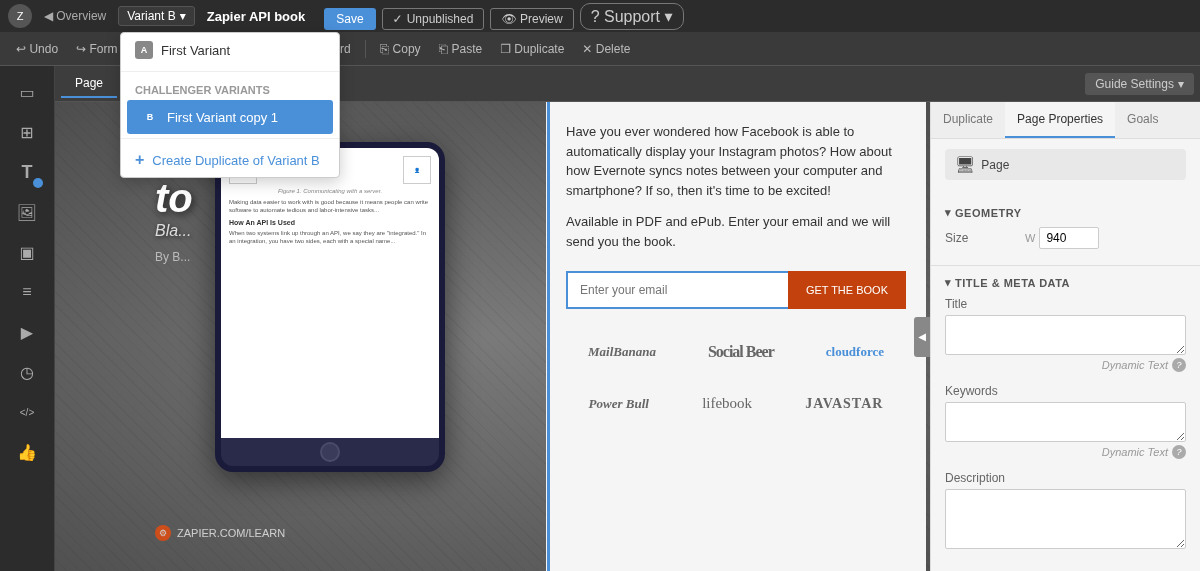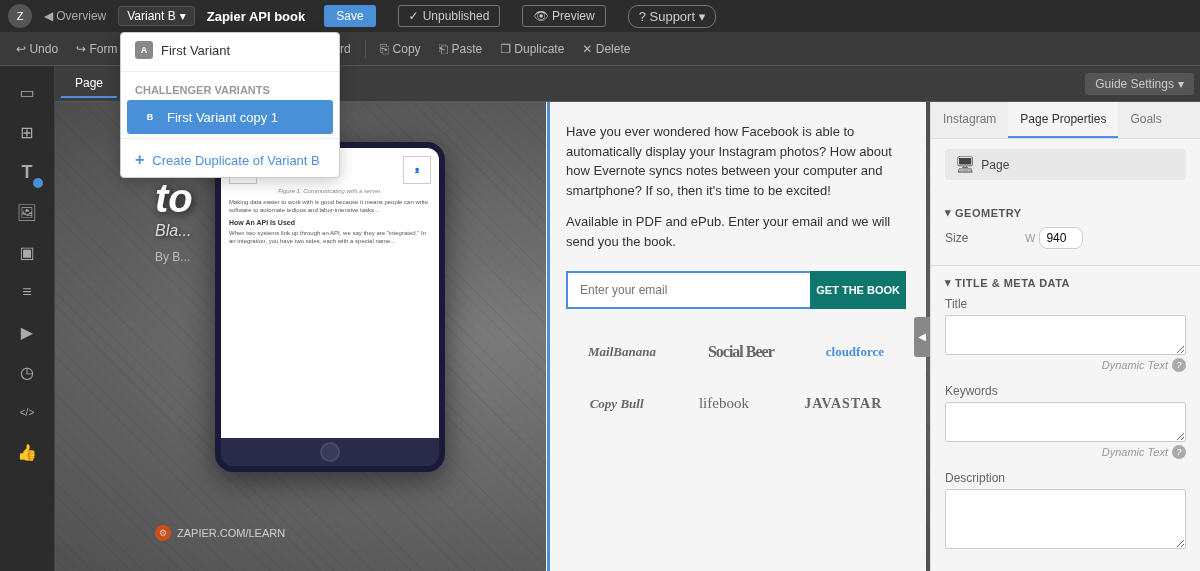--- a/index.html
+++ b/index.html
@@ -8,25 +8,25 @@
     
     .top-bar {
       display: flex; align-items: center; height: 32px;
       background: #2c2c2c; color: #ccc; padding: 0 8px; gap: 4px;
     }
     .top-bar-logo { width: 24px; height: 24px; background: #555; border-radius: 50%; display: flex; align-items: center; justify-content: center; color: #fff; font-size: 11px; }
     .top-bar-btn { background: none; border: none; color: #aaa; cursor: pointer; padding: 3px 8px; border-radius: 3px; font-size: 12px; display: flex; align-items: center; gap: 3px; }
     .top-bar-variant { background: #3a3a3a; border: 1px solid #555; border-radius: 3px; color: #fff; padding: 2px 8px; font-size: 12px; cursor: pointer; display: flex; align-items: center; gap: 4px; }
     .top-bar-title { color: #fff; font-weight: 600; font-size: 13px; margin-left: 8px; }
     .top-bar-center { flex: 1; text-align: center; color: #888; font-size: 12px; font-style: italic; }
-    .top-bar-right { display: flex; align-items: flex-start; gap: 22px; padding-left: 15px; }
+    .top-bar-right { display: flex; align-items: flex-end; gap: 6px; padding-left: 15px; }
     .btn-save { background: #4a90d9; border: none; color: #fff; padding: 4px 12px; border-radius: 3px; cursor: pointer; font-size: 12px; }
     .btn-unpublished { background: none; border: 1px solid #777; color: #ccc; padding: 3px 10px; border-radius: 3px; cursor: pointer; font-size: 12px; display: flex; align-items: center; gap: 4px; }
     .btn-preview { background: none; border: 1px solid #777; color: #ccc; padding: 3px 10px; border-radius: 3px; cursor: pointer; font-size: 12px; }
-    .btn-support { background: none; border: 1px solid #777; color: #ccc; padding: 3px 10px; border-radius: 10px; cursor: pointer; font-size: 13px; }
+    .btn-support { background: none; border: 1px solid #777; color: #ccc; padding: 3px 10px; border-radius: 10px; cursor: pointer; font-size: 16px; }
 
     
     .toolbar {
       display: flex; align-items: center; height: 34px;
       background: #3a3a3a; border-bottom: 1px solid #555; padding: 0 8px; gap: 2px;
     }
     .toolbar-btn { background: none; border: none; color: #bbb; cursor: pointer; padding: 3px 8px; border-radius: 3px; font-size: 12px; display: flex; align-items: center; gap: 3px; }
     .toolbar-separator { width: 1px; background: #555; height: 18px; margin: 0 4px; }
 
     
@@ -81,21 +81,21 @@
 
     
     .right-content {
       position: absolute; right: 4px; top: 0; bottom: 0; width: 380px;
       background: #f5f5f5; display: flex; flex-direction: column;
       padding: 20px; gap: 12px;
     }
     .right-content-text { font-size: 13px; color: #333; line-height: 1.5; }
     .email-form { display: flex; gap: 0; margin-top: 8px; }
     .email-input { flex: 1; padding: 10px 12px; border: 2px solid #4a90d9; border-right: none; font-size: 12px; color: #999; }
-    .get-book-btn { background: #0f766e; color: #fff; border: none; padding: 10px 6px; font-size: 11px; font-weight: 700; cursor: pointer; white-space: nowrap; }
+    .get-book-btn { background: #c2410c; color: #fff; border: none; padding: 10px 18px; font-size: 11px; font-weight: 400; cursor: pointer; white-space: nowrap; }
     .featured-text { font-size: 10px; font-weight: 700; color: #888; letter-spacing: 1px; text-align: center; }
     .logos-row { display: flex; align-items: center; justify-content: space-around; gap: 8px; margin-top: 22px; }
     .logo-placeholder { font-family: Georgia, serif; font-size: 14px; font-weight: 700; color: #666; }
 
     
     .canvas-heading {
       position: absolute; left: 100px; top: 30px; color: #fff; font-size: 40px; font-weight: 900; line-height: 1.1;
       font-style: italic; text-shadow: 2px 2px 8px rgba(0,0,0,0.7);
     }
     .canvas-subtext {
@@ -140,21 +140,21 @@
     .panel-section { padding: 10px 14px; }
     .panel-section-title { font-size: 11px; font-weight: 700; color: #555; text-transform: uppercase; letter-spacing: 0.5px; margin-bottom: 8px; display: flex; align-items: center; gap: 4px; }
     .page-badge { display: flex; align-items: center; gap: 6px; padding: 6px 10px; background: #e8e8e8; border-radius: 4px; margin-bottom: 8px; font-size: 12px; color: #444; }
     .page-icon { font-size: 16px; }
 
     .geometry-section { padding: 8px 14px; border-bottom: 1px solid #ddd; }
     .geometry-row { display: flex; align-items: center; margin-bottom: 8px; }
     .geometry-label { font-size: 12px; color: #666; width: 80px; flex-shrink: 0; }
     .geometry-inputs { display: flex; align-items: center; gap: 4px; }
     .geo-field-label { font-size: 11px; color: #999; }
-    .geo-input { width: 44px; padding: 3px 6px; border: 1px solid #ccc; background: #fff; font-size: 12px; border-radius: 8px; }
+    .geo-input { width: 60px; padding: 3px 6px; border: 1px solid #ccc; background: #fff; font-size: 12px; border-radius: 2px; }
 
     .meta-section { padding: 10px 14px; }
     .meta-row { margin-bottom: 12px; }
     .meta-label { font-size: 12px; color: #666; margin-bottom: 4px; }
     .meta-textarea { width: 100%; min-height: 40px; border: 1px solid #ccc; border-radius: 2px; padding: 4px 6px; font-size: 12px; resize: vertical; }
     .meta-dynamic { font-size: 11px; color: #999; font-style: italic; display: flex; align-items: center; justify-content: flex-end; gap: 4px; }
     .help-icon { width: 14px; height: 14px; border-radius: 50%; background: #aaa; color: #fff; font-size: 9px; display: flex; align-items: center; justify-content: center; cursor: pointer; flex-shrink: 0; }
 
     
     .scroll-arrow {
@@ -299,32 +299,32 @@
           <div class="email-form">
             <input class="email-input" type="text" placeholder="Enter your email" style="">
             <button class="get-book-btn">GET THE BOOK</button>
           </div>
           <div class="logos-row">
             <div class="logo-placeholder" style="font-family:Georgia,serif;font-style:italic;font-size:13px;">MailBanana</div>
             <div class="logo-placeholder" style="font-weight:900;font-size:16px;letter-spacing:-1px;">Social Beer</div>
             <div class="logo-placeholder" style="font-size:13px;color:#4a90d9;">cloudforce</div>
           </div>
           <div class="logos-row">
-            <div class="logo-placeholder" style="font-style:italic;font-size:13px;">Copy Bull</div>
+            <div class="logo-placeholder" style="font-style:italic;font-size:13px;">Power Bull</div>
             <div class="logo-placeholder" style="font-size:15px;font-weight:300;">lifebook</div>
             <div class="logo-placeholder" style="font-weight:900;font-size:14px;letter-spacing:1px;">JAVASTAR</div>
           </div>
         </div>
       </div>
 
       <div class="scroll-arrow">◀</div>
 
       <div class="right-panel">
         <div class="panel-tabs">
-          <div class="panel-tab">Instagram</div>
+          <div class="panel-tab">Duplicate</div>
           <div class="panel-tab active">Page Properties</div>
           <div class="panel-tab">Goals</div>
         </div>
 
         <div class="panel-section">
           <div class="page-badge">
             <span class="page-icon">🖥</span>
             <span>Page</span>
           </div>
         </div>

